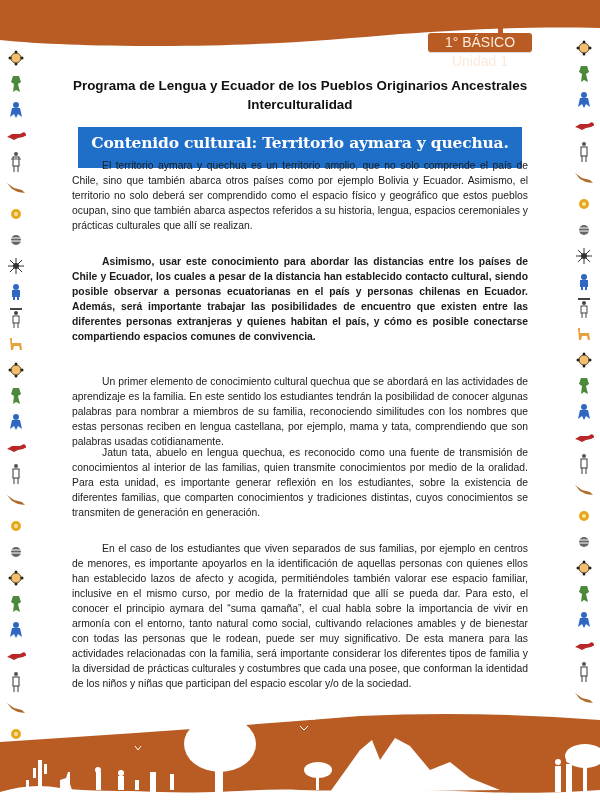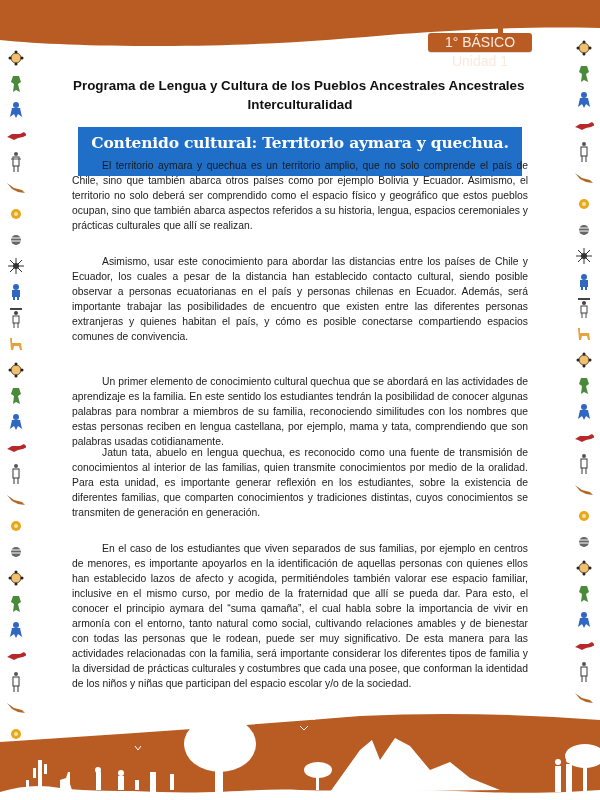--- a/index.html
+++ b/index.html
@@ -58,21 +58,21 @@
       text-align: center;
       font-weight: bold;
       font-size: 13.4px;
       color: #111;
     }
     .heading.h1 { top: 78px; left: 73px; width: 460px; text-align: left; }
     .heading.h2 { top: 97px; }
     .title-box {
       position: absolute;
       left: 78px; top: 127px;
-      width: 444px; height: 49px;
+      width: 444px; height: 41px;
       background: var(--accent, #1f6fc9);
       color: #ffffff;
       font-family: "DejaVu Serif", "Liberation Serif", serif;
       font-weight: bold;
       font-size: 15.5px;
       line-height: 31px;
       text-align: center;
       letter-spacing: -0.2px;
     }
     .body-text {
@@ -82,21 +82,21 @@
       font-size: 10.35px;
       line-height: 15px;
       color: #1a1a1a;
       text-align: justify;
     }
     .body-text p {
       margin: 0;
       text-indent: 30px;
     }
     .p1 { top: 158px; }
-    .p2 { top: 254px; }
+    .p2 { top: 254px; font-weight: bold; }
     .p3 { top: 350px; margin-top: 24px; }
     .p4 { top: 445px; }
     .p5 { top: 541px; }
     .bottom-banner {
       position: absolute;
       left: 0; top: 700px;
       width: 600px; height: 100px;
     }
   </style>
 </head>
@@ -466,21 +466,21 @@
       </svg>
     </div>
   <div class="ico">
       <svg width="12" height="12">
         <circle cx="6" cy="6" r="5" fill="#e6a81c"></circle>
         <circle cx="6" cy="6" r="2" fill="#fbe3a0"></circle>
       </svg>
     </div>
 </div>
 
-<div class="heading h1">Programa de Lengua y Cultura de los Pueblos Ancestrales Ancestrales</div>
+<div class="heading h1">Programa de Lengua y Ecuador de los Pueblos Originarios Ancestrales</div>
 <div class="heading h2">Interculturalidad</div>
 
 <div class="title-box">Contenido cultural: Territorio aymara y quechua.</div>
 
 <div class="body-text p1">
     <p>El territorio aymara y quechua es un territorio amplio, que no solo comprende el país de Chile, sino que también abarca otros países como por ejemplo Bolivia y Ecuador. Asimismo, el territorio no solo deberá ser comprendido como el espacio físico y geográfico que estos pueblos ocupan, sino que también abarca aspectos referidos a su historia, lengua, espacios ceremoniales y prácticas culturales que allí se realizan.</p>
   </div>
 <div class="body-text p2">
     <p>Asimismo, usar este conocimiento para abordar las distancias entre los países de Chile y Ecuador, los cuales a pesar de la distancia han establecido contacto cultural, siendo posible observar a personas ecuatorianas en el país y personas chilenas en Ecuador. Además, será importante trabajar las posibilidades de encuentro que existen entre las diferentes personas extranjeras y quienes habitan el país, y cómo es posible conectarse compartiendo espacios comunes de convivencia.</p>
   </div>

